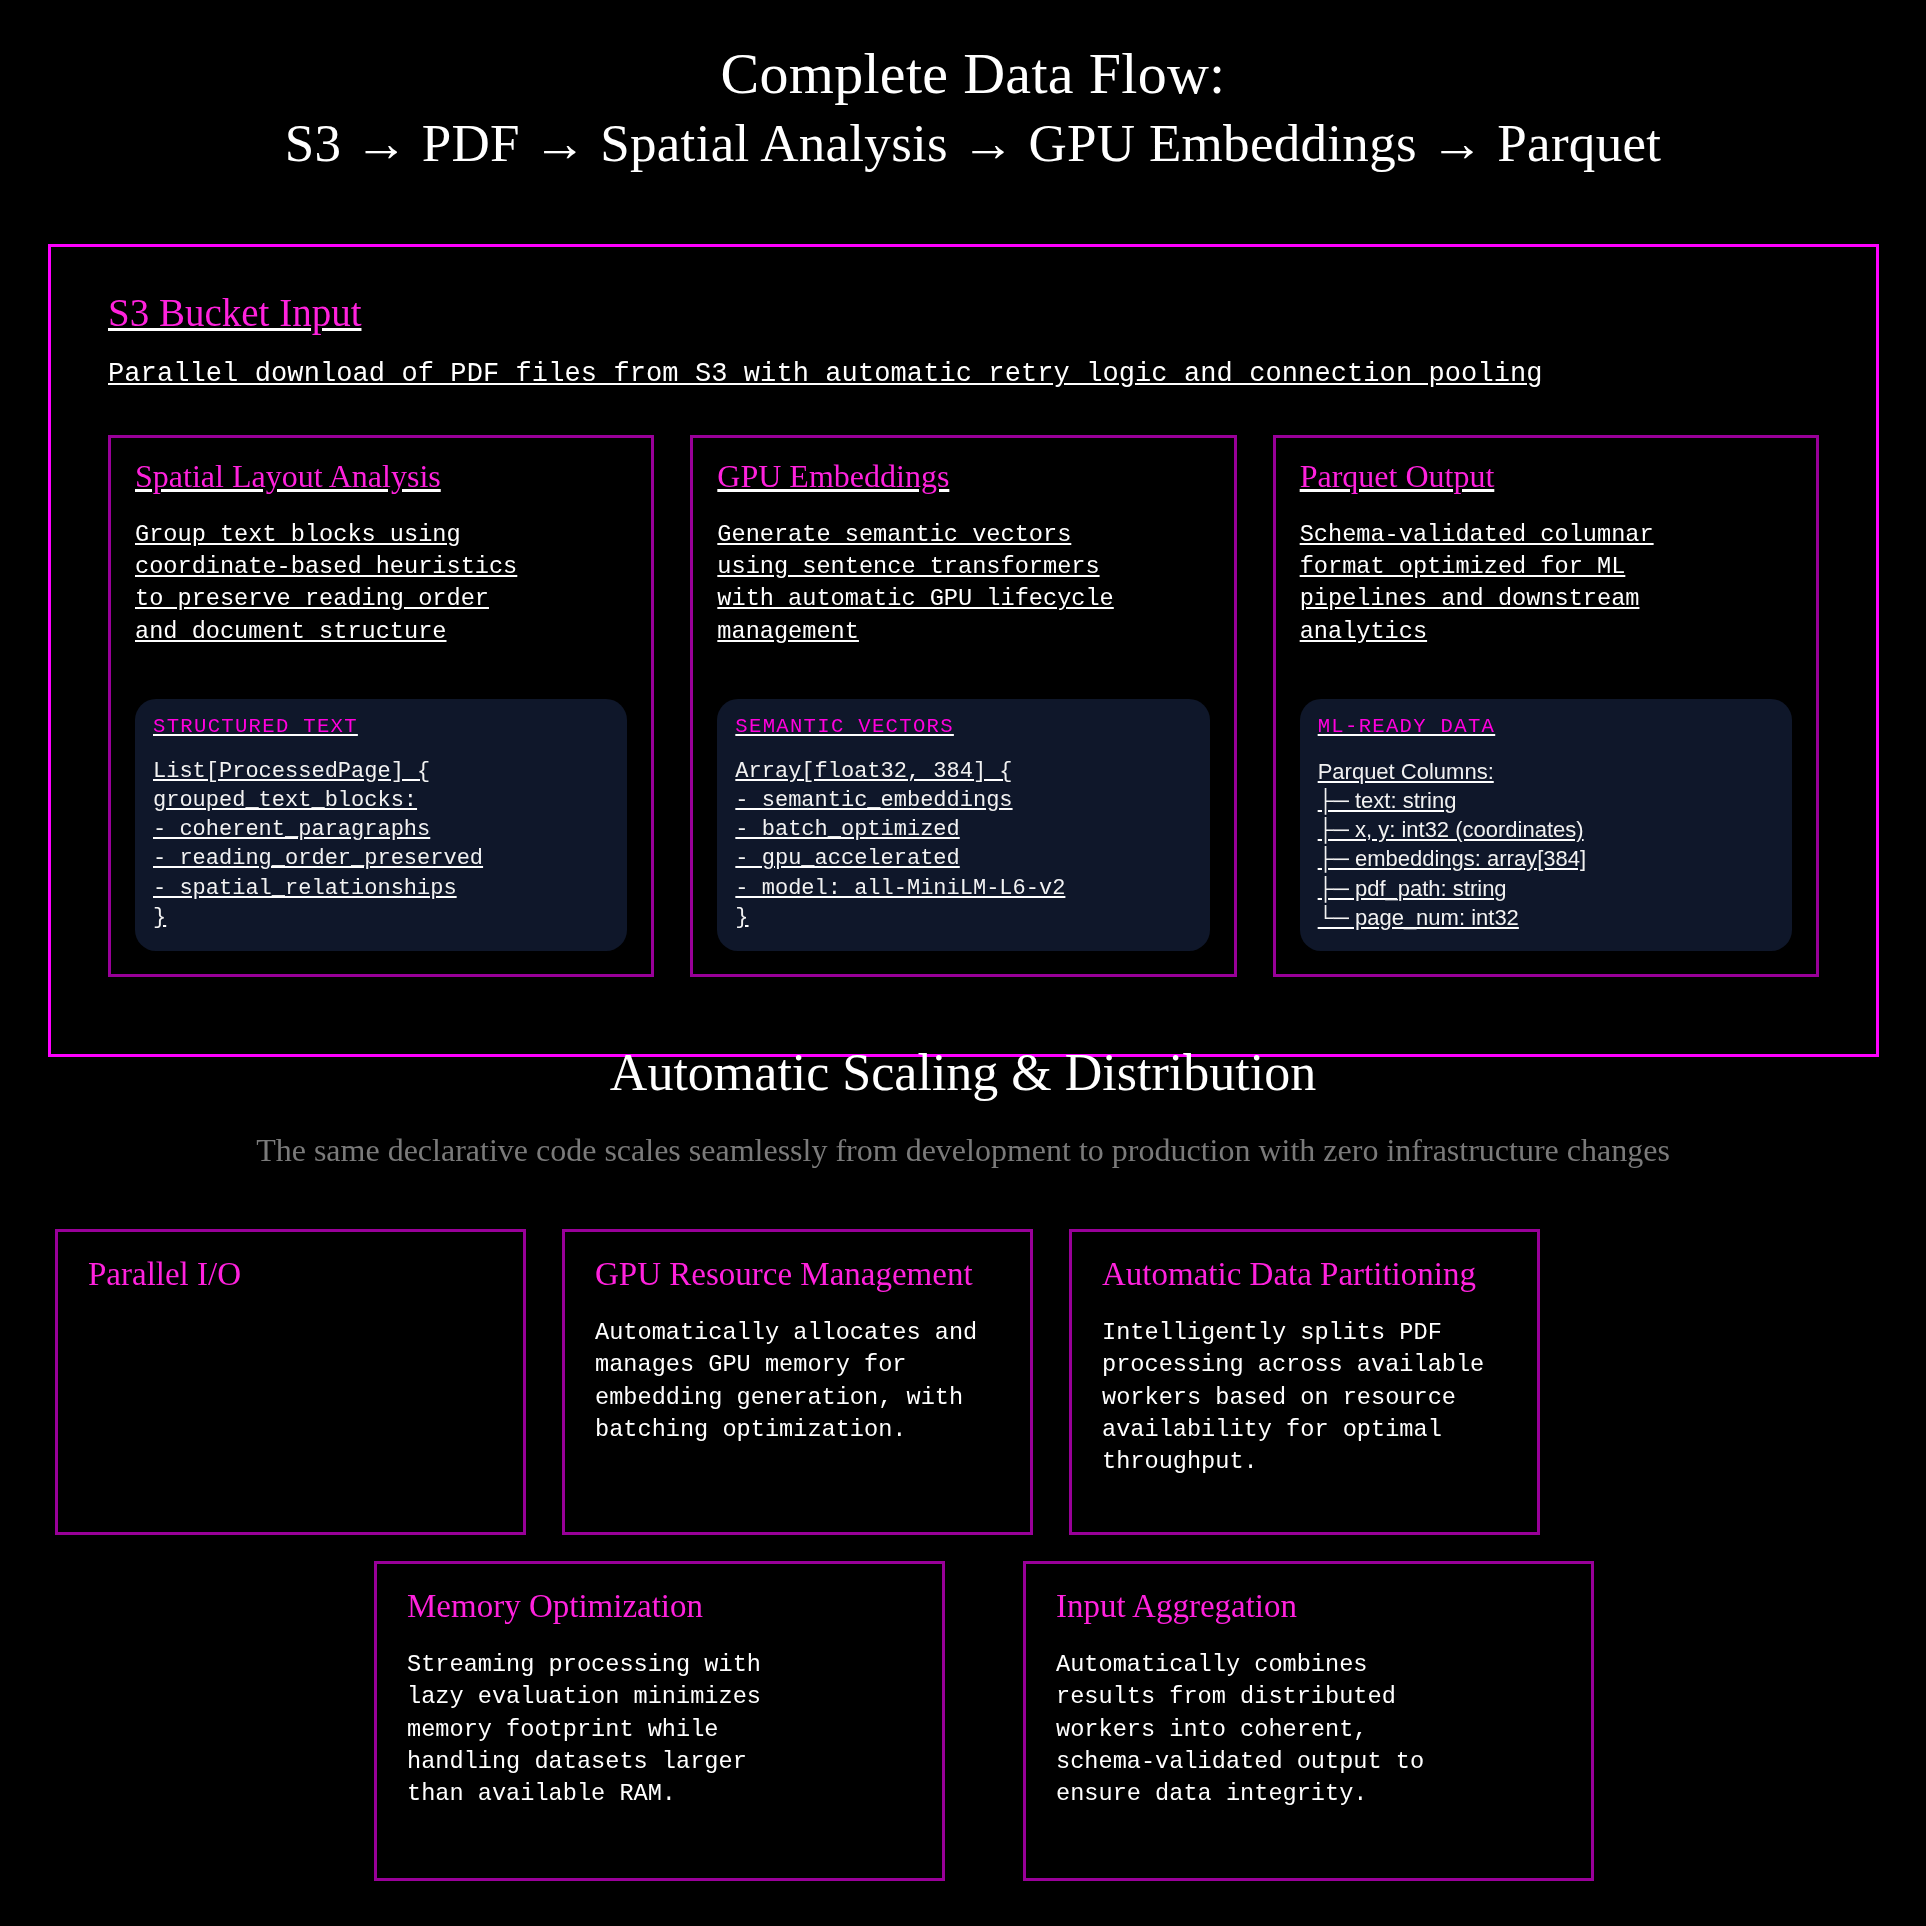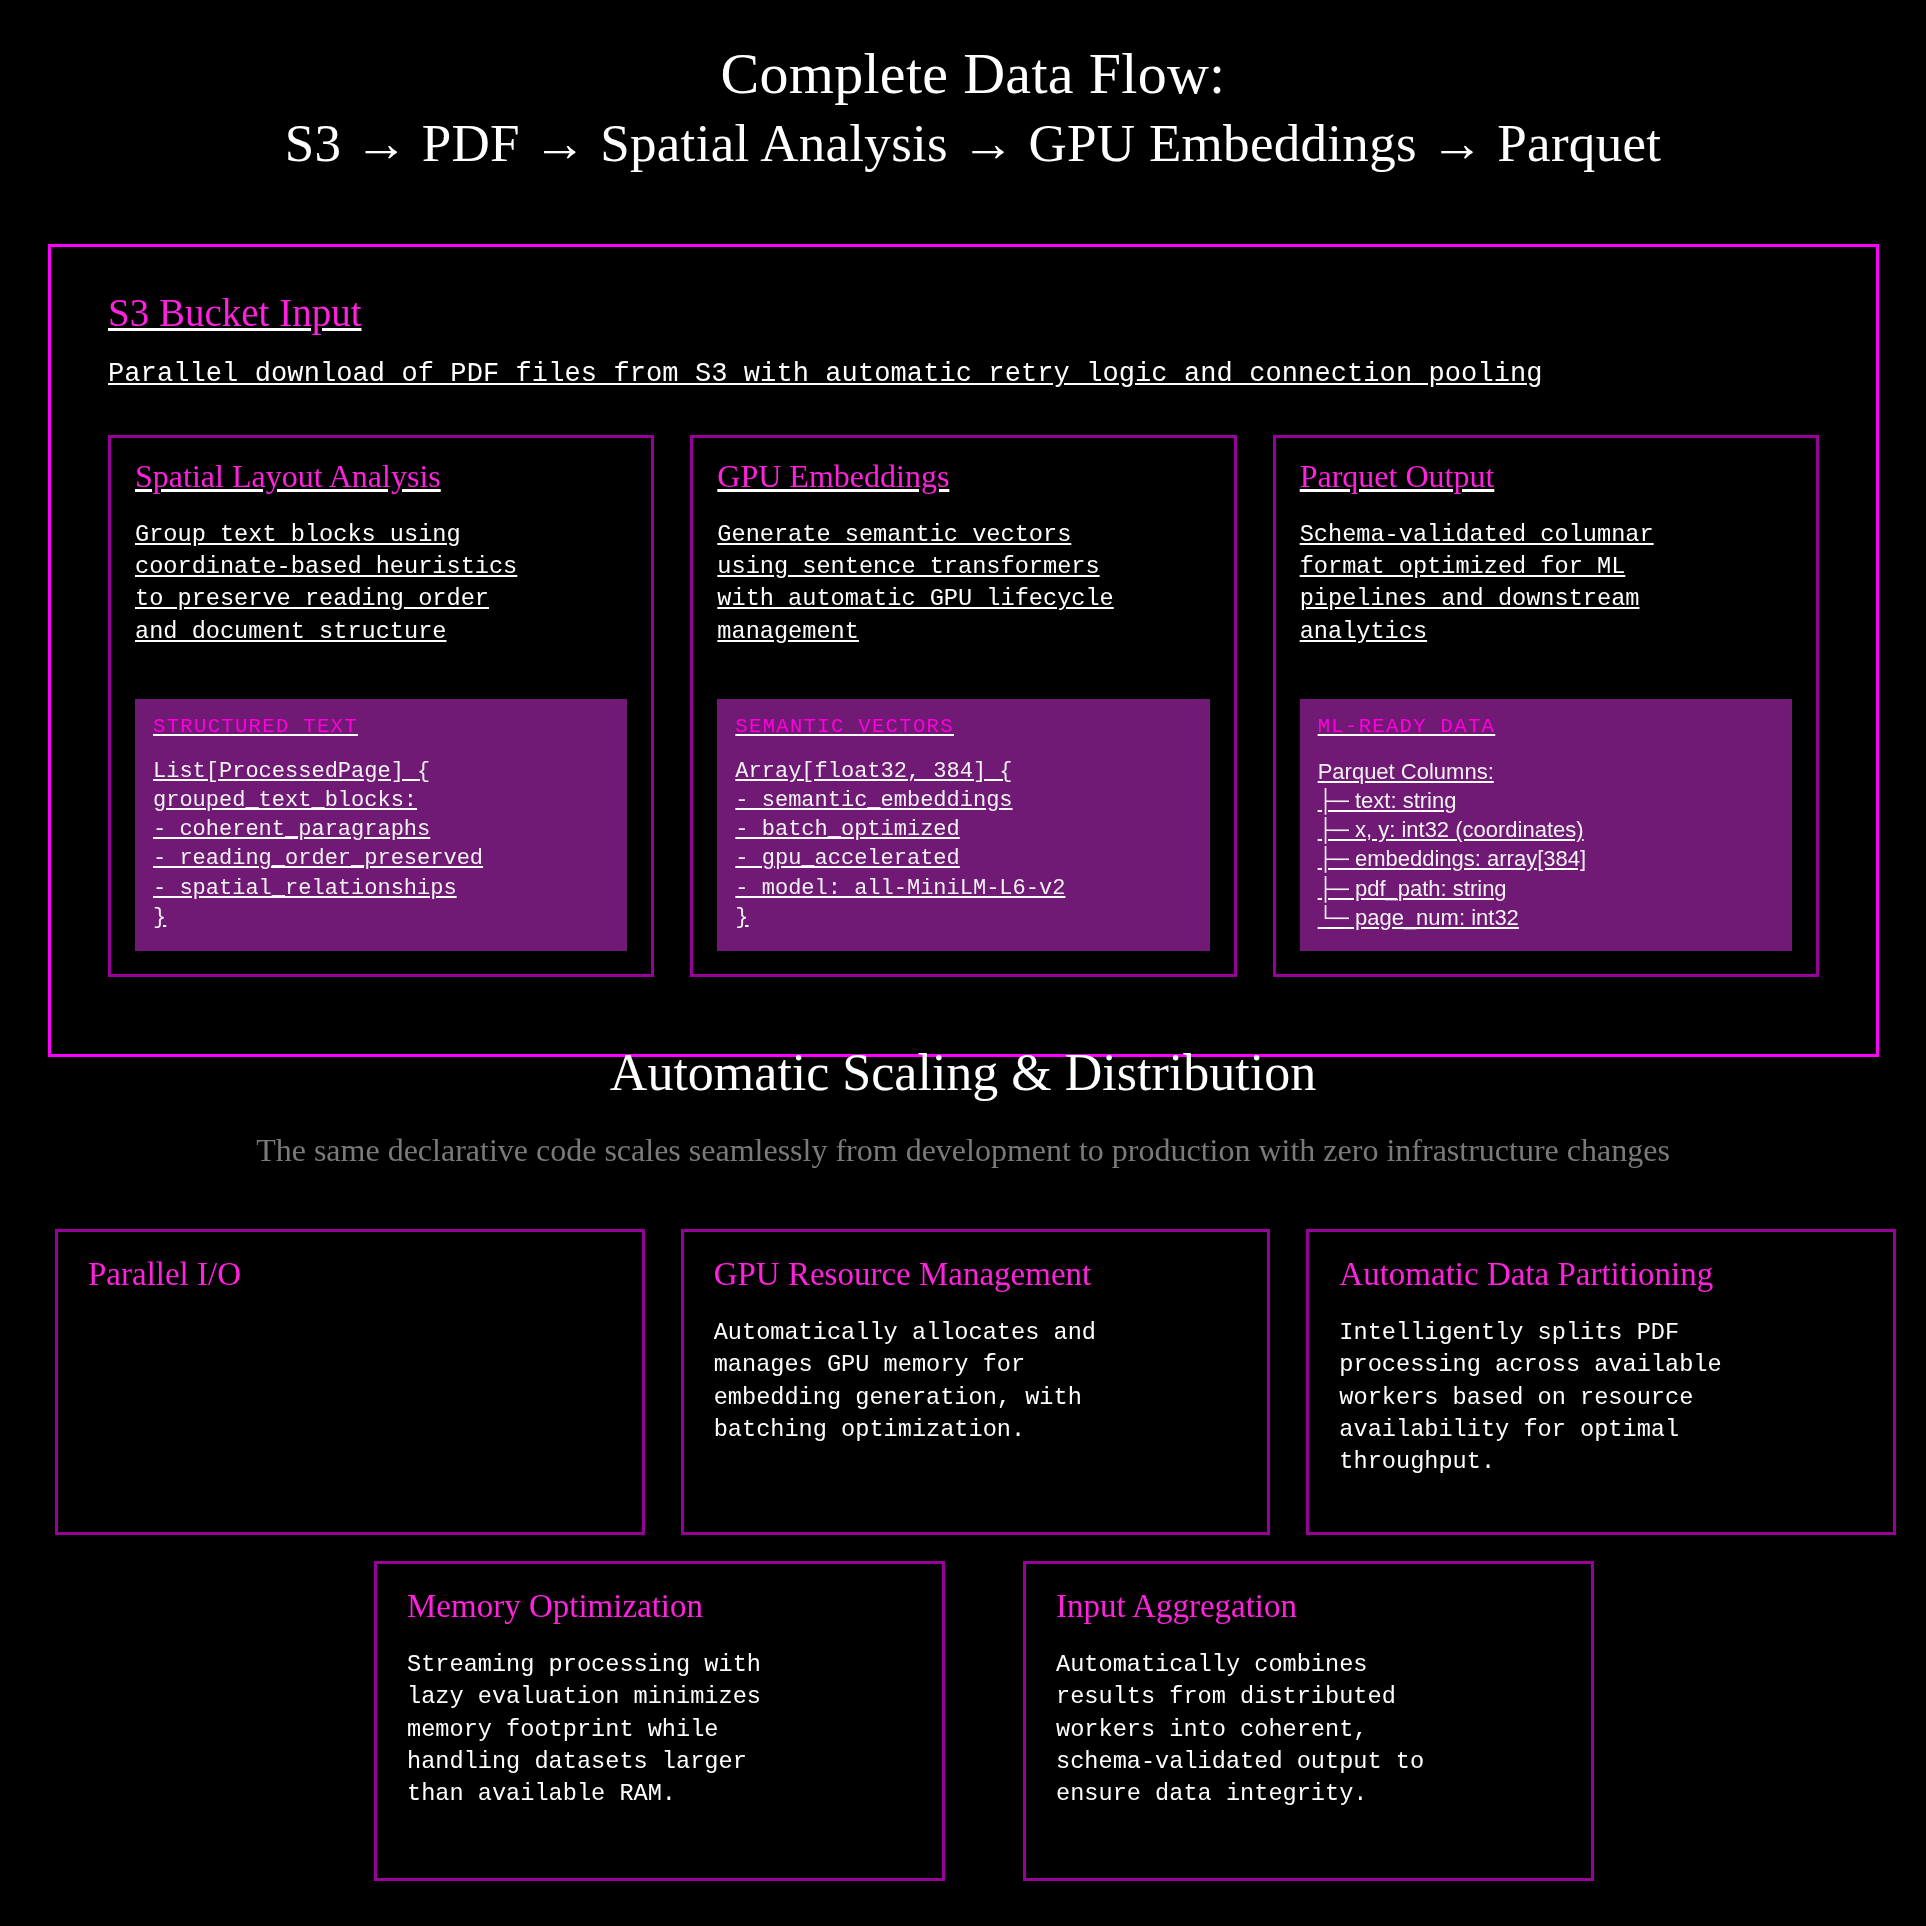--- a/index.html
+++ b/index.html
@@ -87,23 +87,24 @@
   }
   .stage-desc {
     font-family: "Liberation Mono", monospace;
     color: #ffffff;
     font-size: 23.6px;
     line-height: 1.37;
     margin: 0 0 26px 0;
     white-space: pre-line;
   }
   .code-box {
-    background: #701a75;
+    background: #0f172a;
     padding: 18px 18px 19px 18px;
     margin-top: auto;
+    border-radius: 21px;
   }
   .code-label {
     font-family: "Liberation Mono", monospace;
     color: #ff00dd;
     font-size: 20.6px;
     letter-spacing: 1.3px;
     line-height: 1;
     margin-bottom: 19px;
   }
   .code-body {
@@ -143,21 +144,21 @@
   }
 
   
   .feature-row {
     position: absolute;
     display: flex;
   }
   .feature-row.row-top {
     left: 55px;
     top: 1229px;
-    width: 1841px;
+    width: 1485px;
     gap: 36px;
   }
   .feature-row.row-bottom {
     left: 374px;
     top: 1561px;
     width: 1220px;
     gap: 78px;
   }
   .feature-card {
     flex: 1 1 0;

